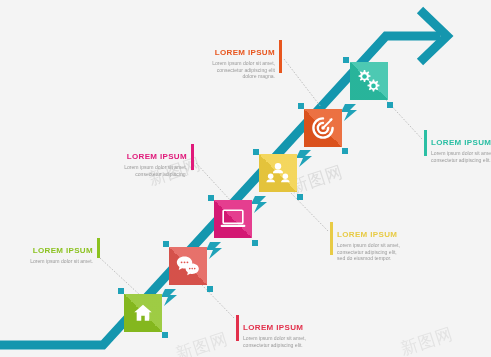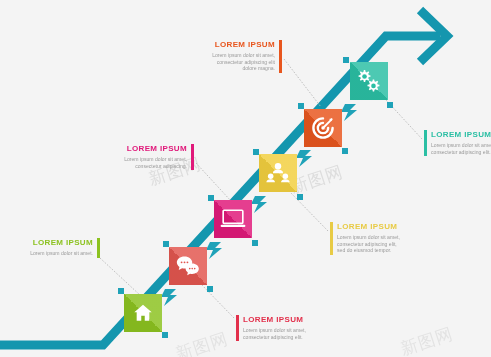--- a/index.html
+++ b/index.html
@@ -25,21 +25,21 @@
     position:absolute;inset:0;
     background:linear-gradient(225deg, rgba(255,255,255,.16) 0%, rgba(255,255,255,.16) 50%, rgba(0,0,0,.06) 50%, rgba(0,0,0,.06) 100%);
     pointer-events:none;
   }
   .tile svg{position:relative;z-index:2;}
 
   
   .tblock{position:absolute;box-sizing:border-box;}
   .tblock .ttitle{
     font-size:8px;font-weight:bold;letter-spacing:.35px;
-    margin:0 0 2px 0;line-height:10px;text-transform:uppercase;
+    margin:8px 0 2px 0;line-height:10px;text-transform:uppercase;
   }
   .tblock .tbody{
     font-size:5.1px;line-height:6.6px;color:#9a9a9a;margin:0;
   }
   .tblock.right-align{text-align:right;padding-right:7px;}
   .tblock.left-align{text-align:left;padding-left:7px;}
   .bar{position:absolute;top:0;width:2.6px;border-radius:0;}
   .tblock.right-align .bar{right:0;}
   .tblock.left-align  .bar{left:0;}
 

